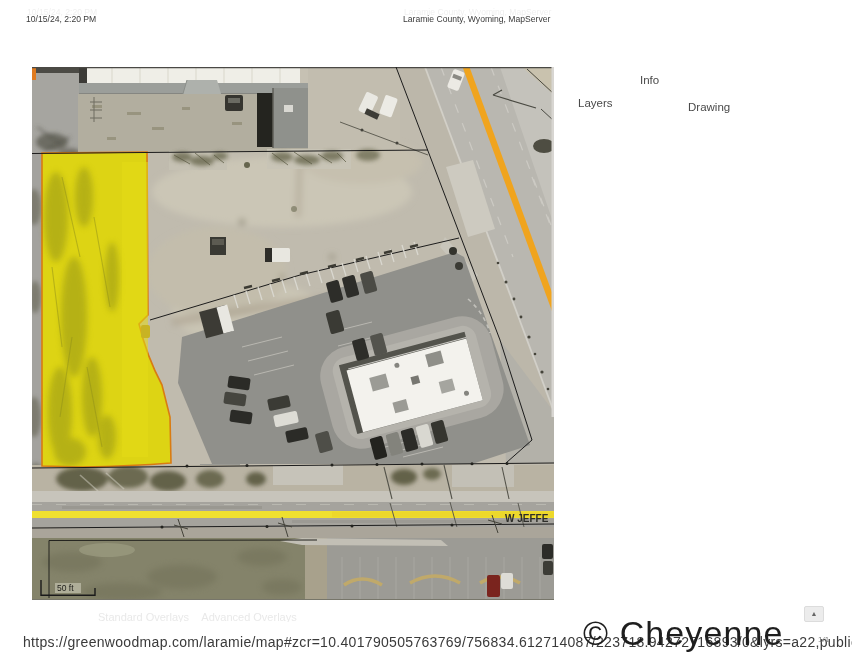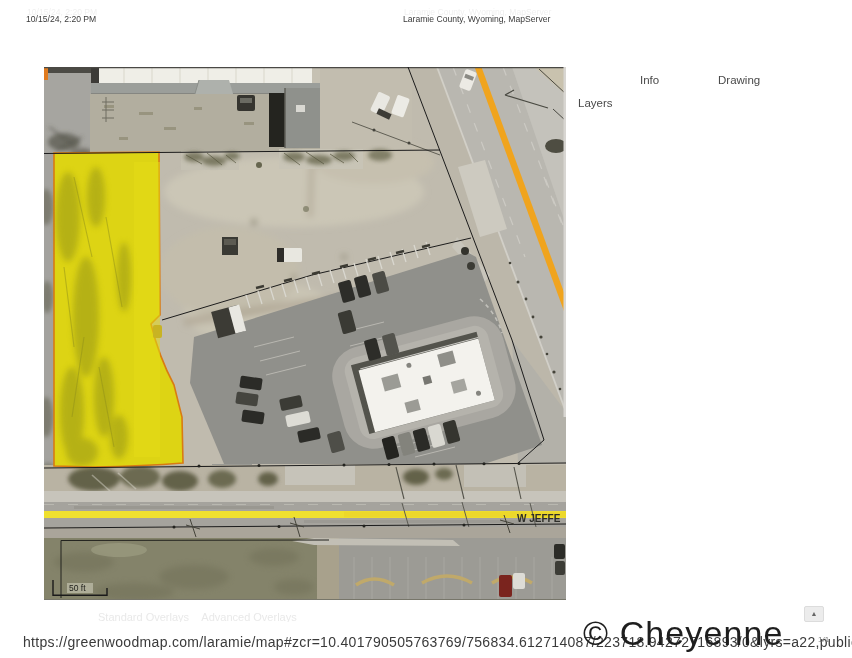--- a/index.html
+++ b/index.html
@@ -1,20 +1,20 @@
 <!DOCTYPE html>
 <html><head>
 <meta charset="utf-8">
 <style>
   html,body{margin:0;padding:0;background:#ffffff;width:852px;height:658px;overflow:hidden;}
   body{font-family:"Liberation Sans", sans-serif;position:relative;}
   .hdr{position:absolute;font-size:8.6px;color:#3a3a3a;}
   .ghost{position:absolute;font-size:8.6px;color:#f0f0f0;}
   .menu{position:absolute;top:74px;font-size:11.5px;color:#4a4a4a;}
-  #mapwrap{position:absolute;left:44px;top:67px;width:522px;height:533px;}
+  #mapwrap{position:absolute;left:32px;top:67px;width:522px;height:533px;}
   .url{position:absolute;left:23px;top:634px;font-size:14px;color:#3a3a3a;letter-spacing:0.31px;}
   .wm{position:absolute;left:583px;top:614px;font-size:34px;color:#1e1e1e;letter-spacing:1.1px;}
   .faint{position:absolute;left:98px;top:611px;width:380px;height:11px;overflow:hidden;font-size:11px;color:#e9e9e9;}
   .upbtn{position:absolute;left:804px;top:606px;width:18px;height:14px;background:#ececec;border:1px solid #dcdcdc;border-radius:2px;text-align:center;font-size:7px;color:#666;line-height:13px;}
   .pg{position:absolute;left:818px;top:635px;font-size:8px;color:#777777;}
 </style>
 </head>
 <body>
 
 <div class="ghost" style="left:27px;top:7px;">10/15/24, 2:20 PM</div>
@@ -22,21 +22,21 @@
 <div class="hdr" style="left:26px;top:14px;">10/15/24, 2:20 PM</div>
 
 <div class="ghost" style="left:404px;top:7px;">Laramie County, Wyoming, MapServer</div>
 
 <div class="hdr" style="left:403px;top:14px;">Laramie County, Wyoming, MapServer</div>
 
 <div class="menu" style="left:578px;margin-top:23px;">Layers</div>
 
 <div class="menu" style="left:640px;">Info</div>
 
-<div class="menu" style="left:718px;">Drawing</div>
+<div class="menu" style="left:688px;margin-top:27px;">Drawing</div>
 
 <div id="mapwrap">
 <svg width="522" height="533" viewBox="0 0 522 533">
   <defs>
     <filter id="b2" x="-30%" y="-30%" width="160%" height="160%">
           <feGaussianBlur stdDeviation="2"></feGaussianBlur>
         </filter>
     <filter id="b3" x="-30%" y="-30%" width="160%" height="160%">
           <feGaussianBlur stdDeviation="3"></feGaussianBlur>
         </filter>

